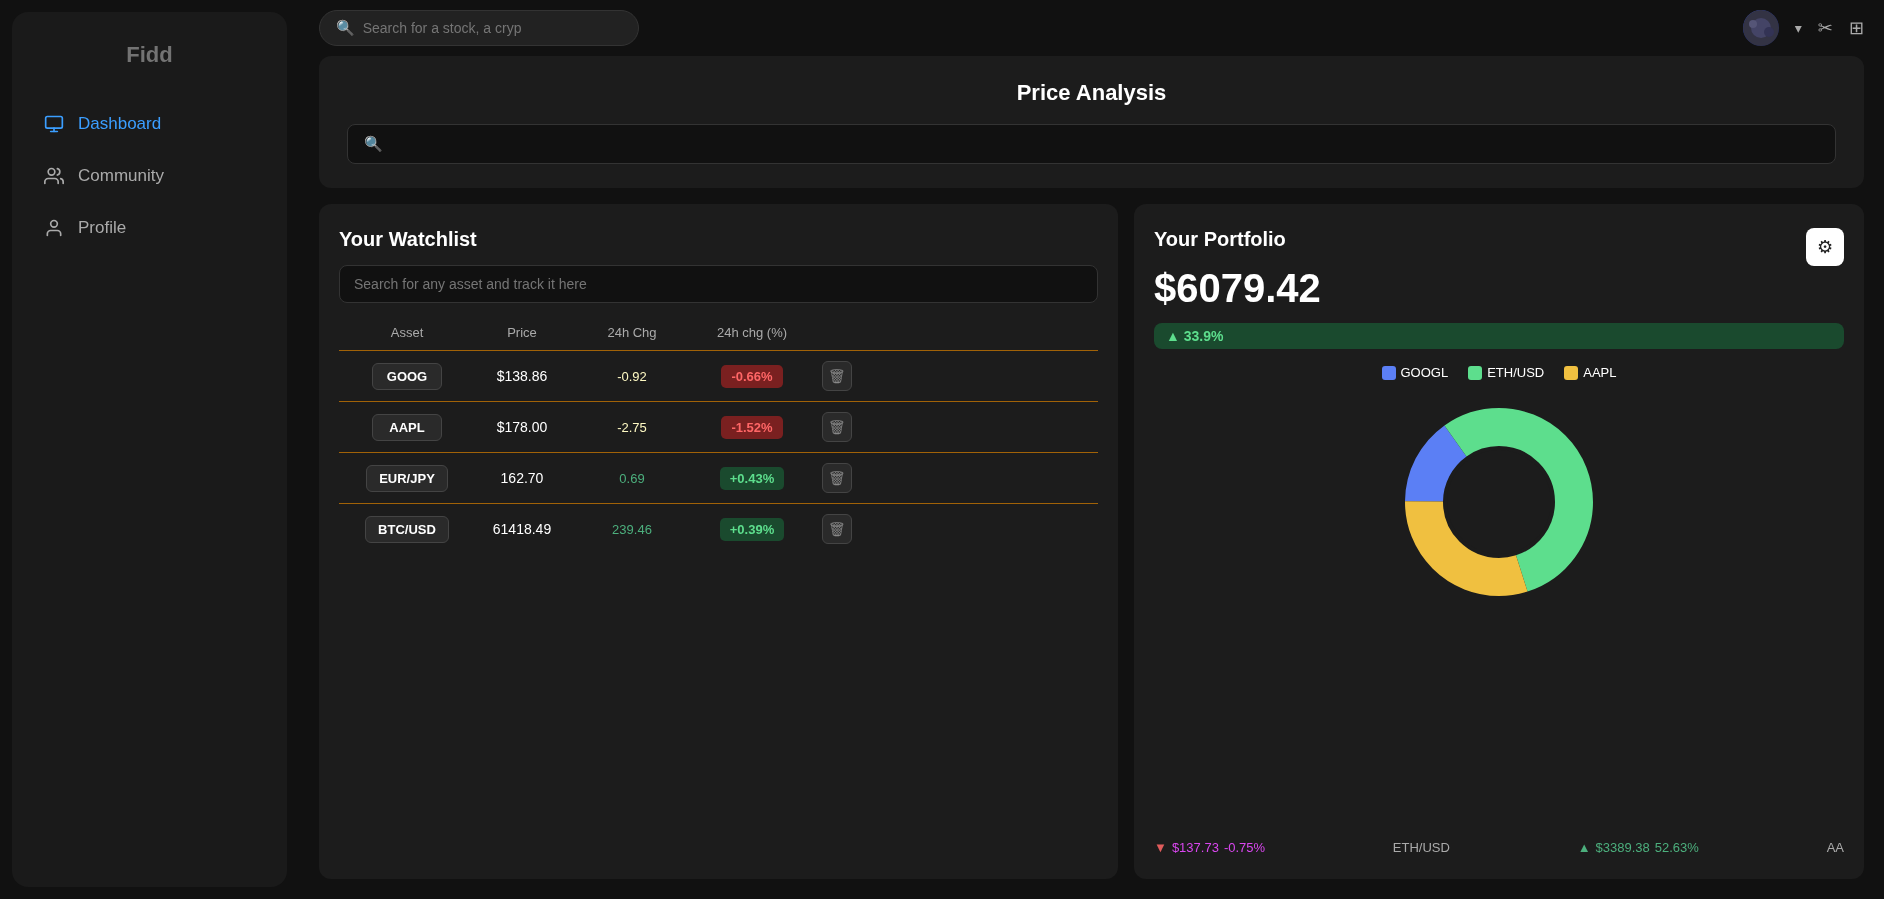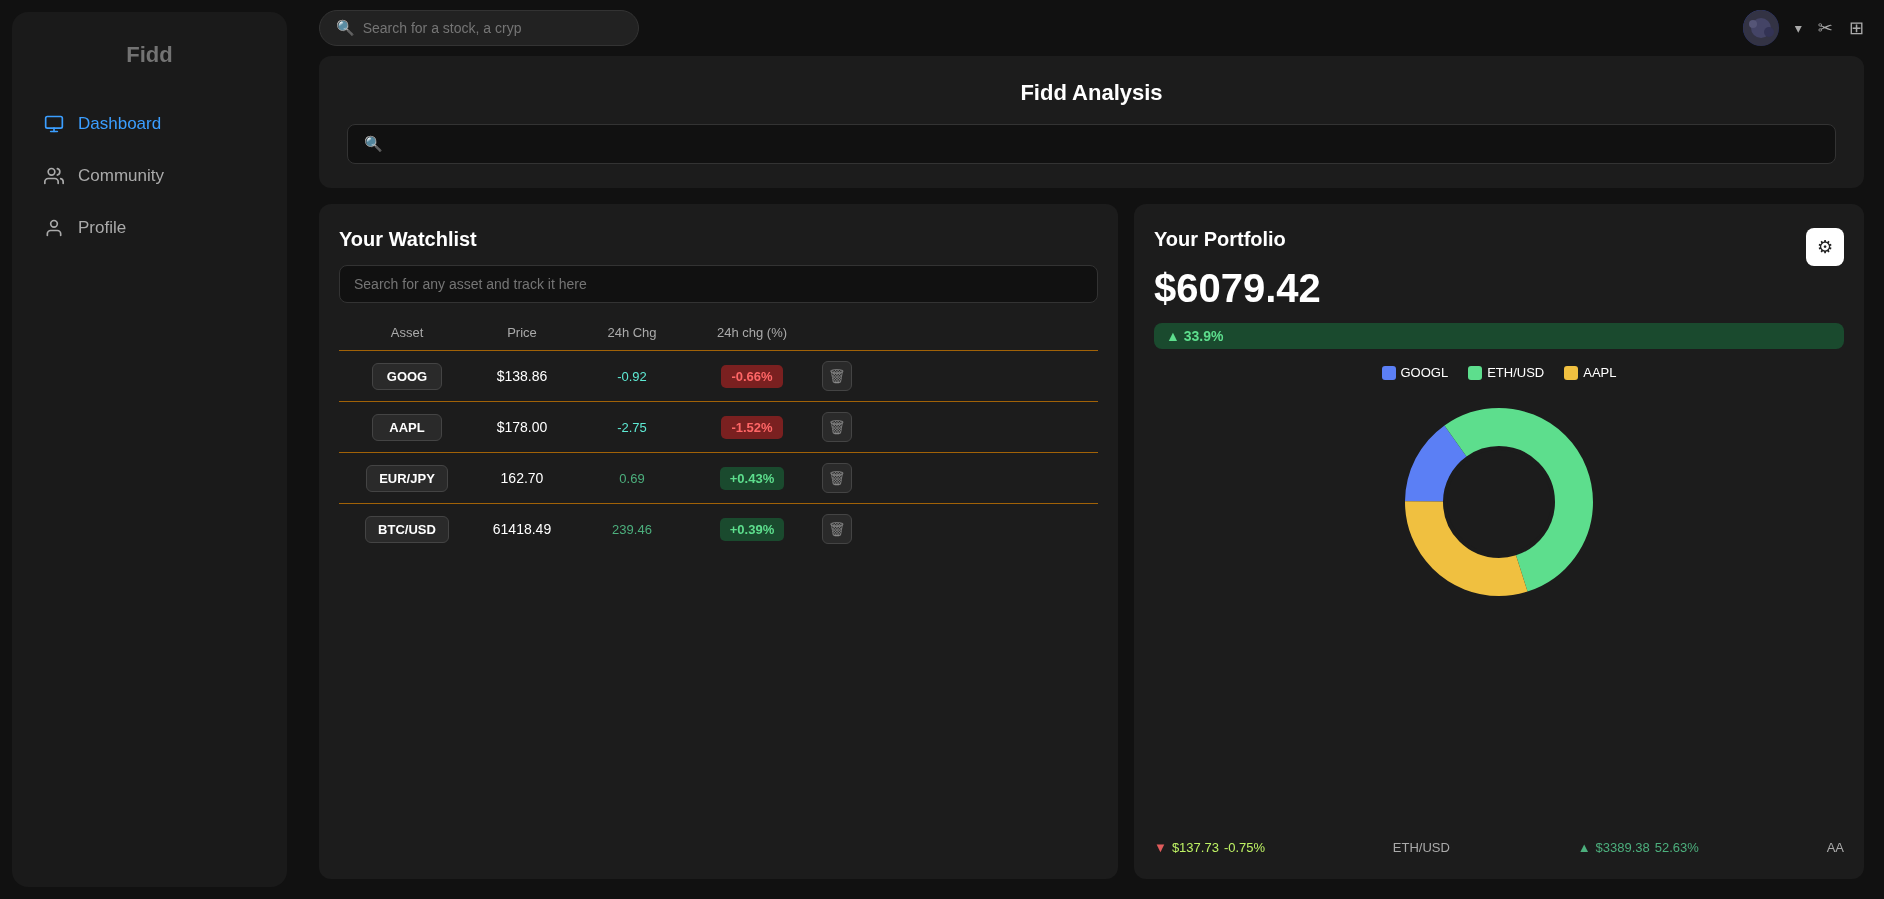--- a/index.html
+++ b/index.html
@@ -223,21 +223,21 @@
       min-width: 70px;
     }
     .price-cell {
       text-align: center;
       font-size: 14px;
     }
     .change-cell {
       text-align: center;
       font-size: 13px;
     }
-    .change-neg { color: #5eead4; }
+    .change-neg { color: #fef9c3; }
     .change-pos { color: #4caf7d; }
     .change-badge {
       display: inline-block;
       padding: 4px 10px;
       border-radius: 5px;
       font-size: 13px;
       font-weight: 600;
     }
     .badge-neg { background: #7a2020; color: #ff6666; }
     .badge-pos { background: #1a4a2e; color: #5dde8d; }
@@ -349,21 +349,21 @@
       align-items: center;
       padding-top: 10px;
       font-size: 13px;
       gap: 8px;
     }
     .pf-item {
       display: flex;
       align-items: center;
       gap: 5px;
     }
-    .pf-neg { color: #bef264; }
+    .pf-neg { color: #d946ef; }
     .pf-pos { color: #4caf7d; }
     .pf-label { color: #aaa; }
   </style>
 </head>
 <body>
 
 <div class="sidebar">
   <div class="sidebar-logo">Fidd</div>
 
   <div class="sidebar-item active">
@@ -418,21 +418,21 @@
       </div>
       <span style="color:#aaa; font-size:14px;">▾</span>
       <span class="topbar-icon">✂</span>
       <span class="topbar-icon">⊞</span>
     </div>
   </div>
 
   <div class="content">
 
     <div class="asset-analysis">
-      <h2>Fidd Analysis</h2>
+      <h2>Price Analysis</h2>
       <div class="asset-search-bar">
         <span style="color:#555; font-size:15px;">🔍</span>
       </div>
     </div>
 
     <div class="bottom-panels">
 
       <div class="watchlist-panel">
         <h3>Your Watchlist</h3>
         <input class="watchlist-search" type="text" placeholder="Search for any asset and track it here" style="">

